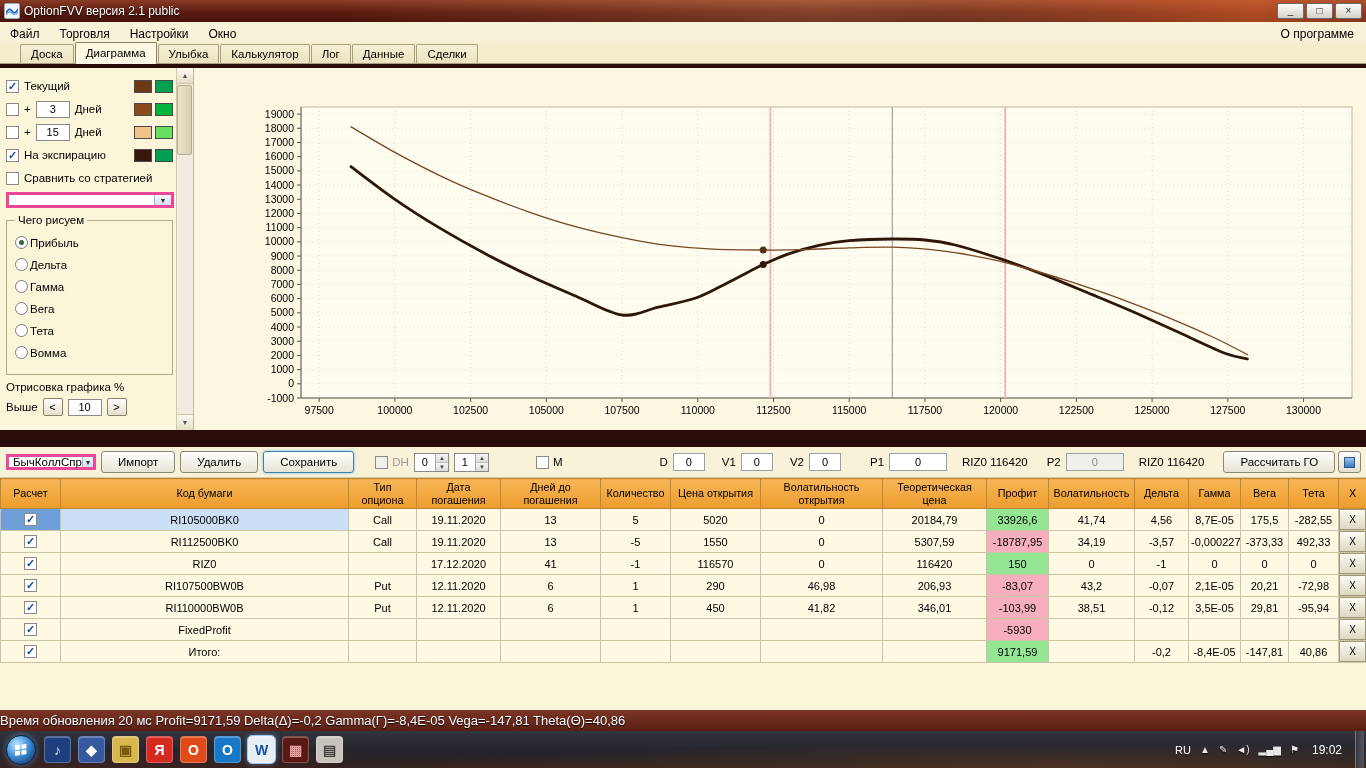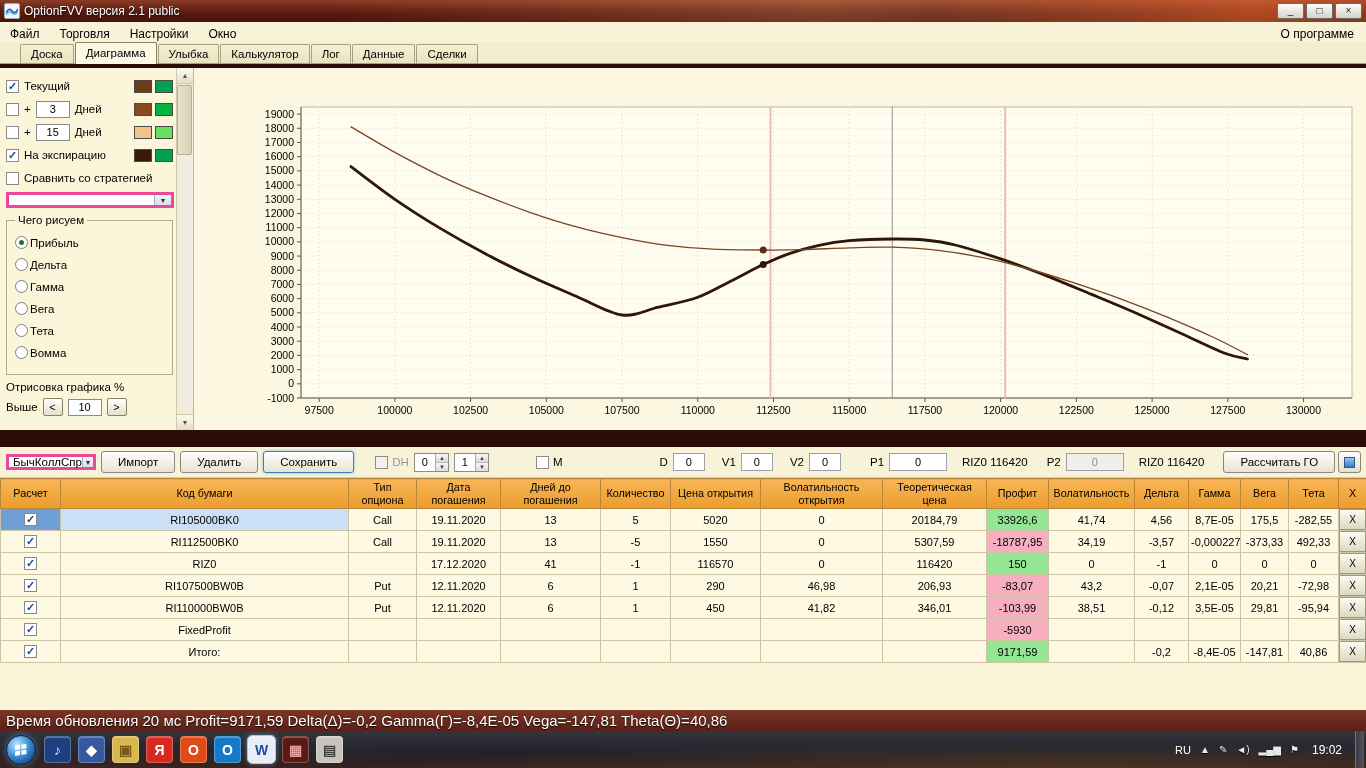--- a/index.html
+++ b/index.html
@@ -99,21 +99,21 @@
     overflow:hidden; white-space:nowrap; }
   td.sel0 { background:#6f9fd8; }
   td.sel1 { background:#cbdff6; }
   td.x-cell { padding:0; }
   .xbtn { width:100%; height:21px; border:1px solid #a09878; background:linear-gradient(#fcfcf4,#ddd8c2);
     font-size:10px; font-family:"Liberation Sans",sans-serif; }
 
   
   .statusbar { position:absolute; top:710px; left:0; width:100%; height:21px;
     background:linear-gradient(#7c3526,#5a2014); color:#fff; display:flex; align-items:center;
-    padding-left:6px; font-size:15px; text-shadow:0 1px 1px #000; }
+    font-size:13px; text-shadow:0 1px 1px #000; }
 
   
   .taskbar { position:absolute; top:731px; left:0; width:100%; height:37px;
     background: radial-gradient(ellipse at 78% 130%, rgba(225,125,45,.38), transparent 52%),
                 radial-gradient(ellipse at 6% 130%, rgba(205,85,45,.32), transparent 45%),
                 linear-gradient(#34343e,#16161c);
     display:flex; align-items:center; padding:0 2px 0 6px; }
   .start-orb { width:30px; height:30px; border-radius:50%;
     background: radial-gradient(circle at 35% 30%, #bfe6ff, #3f8fd6 45%, #143e78 85%);
     border:1px solid #0a2a50; display:flex; align-items:center; justify-content:center; margin-right:8px;

